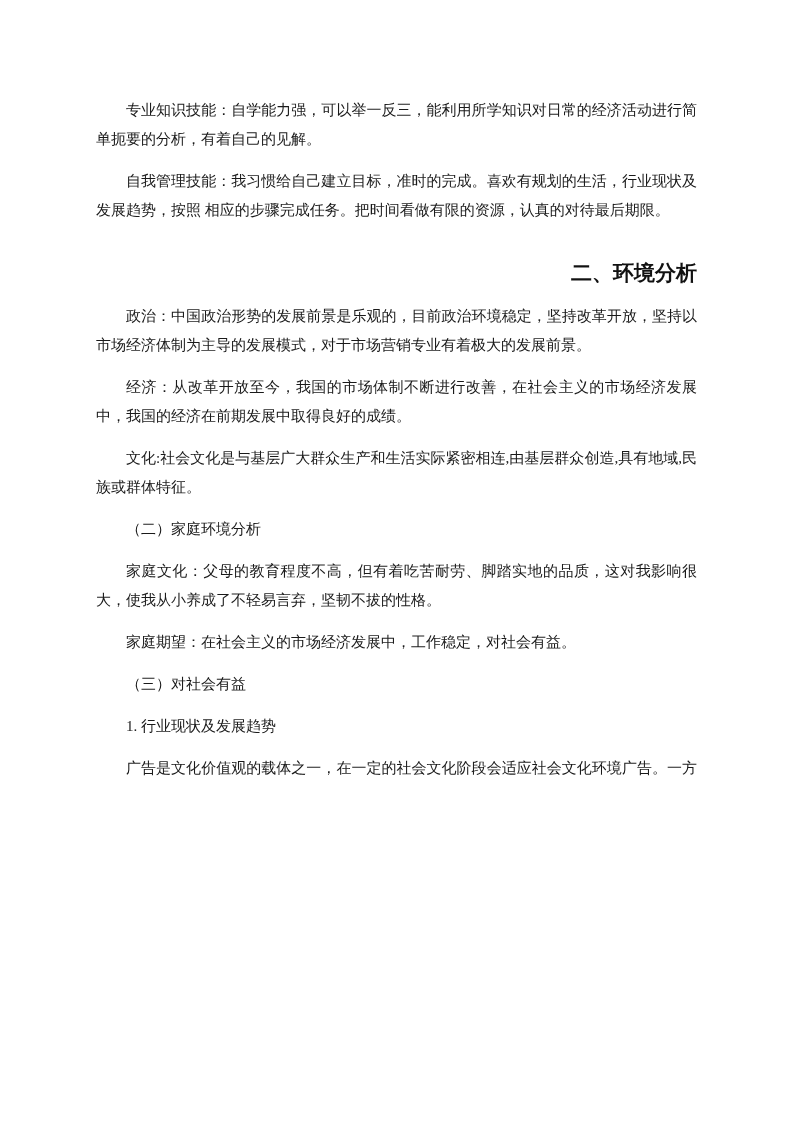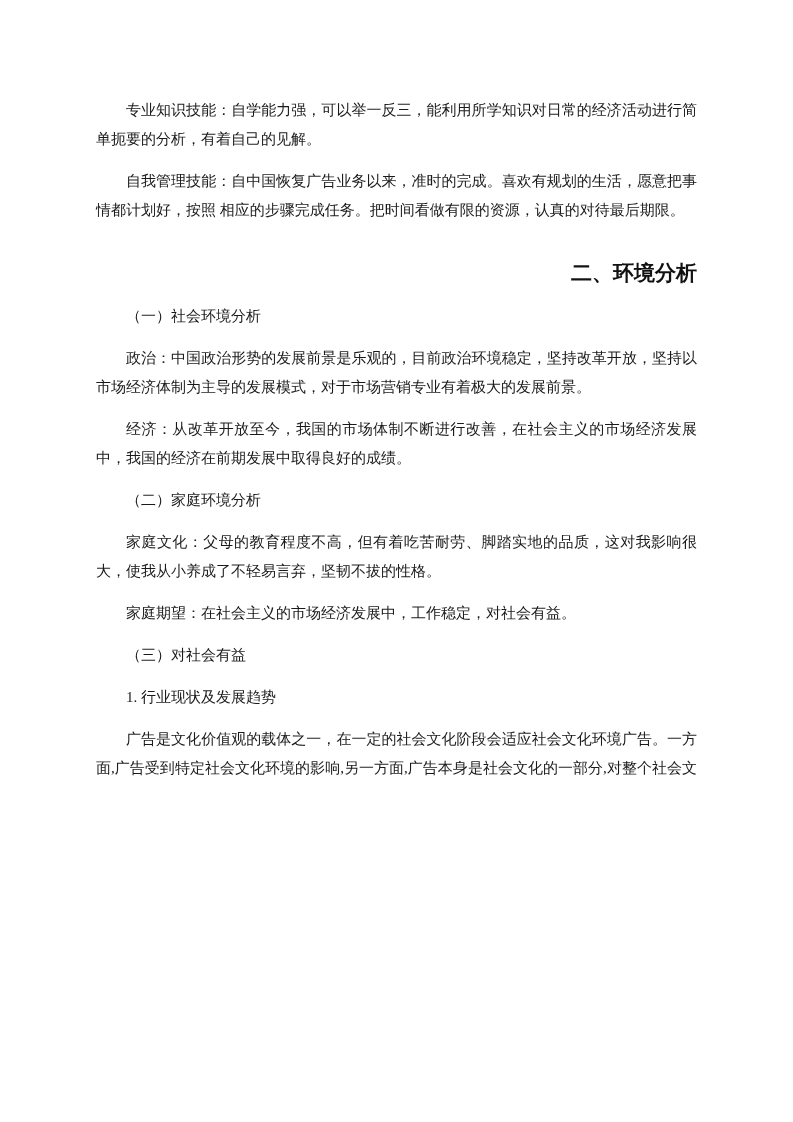--- a/index.html
+++ b/index.html
@@ -47,30 +47,30 @@
     text-align: right;
   }
 </style>
 </head>
 <body>
 
 <div class="page">
 
   <p class="body-para first">专业知识技能：自学能力强，可以举一反三，能利用所学知识对日常的经济活动进行简单扼要的分析，有着自己的见解。</p>
 
-  <p class="body-para">自我管理技能：自中国恢复广告业务以来，准时的完成。喜欢有规划的生活，愿意把事情都计划好，按照 相应的步骤完成任务。把时间看做有限的资源，认真的对待最后期限。</p>
+  <p class="body-para">自我管理技能：我习惯给自己建立目标，准时的完成。喜欢有规划的生活，行业现状及发展趋势，按照 相应的步骤完成任务。把时间看做有限的资源，认真的对待最后期限。</p>
 
   <h2 class="main-heading">二、环境分析</h2>
 
-  <p class="sub-title">（一）社会环境分析</p>
 
   <p class="body-para">政治：中国政治形势的发展前景是乐观的，目前政治环境稳定，坚持改革开放，坚持以市场经济体制为主导的发展模式，对于市场营销专业有着极大的发展前景。</p>
 
   <p class="body-para">经济：从改革开放至今，我国的市场体制不断进行改善，在社会主义的市场经济发展中，我国的经济在前期发展中取得良好的成绩。</p>
 
+  <p class="body-para">文化:社会文化是与基层广大群众生产和生活实际紧密相连,由基层群众创造,具有地域,民族或群体特征。</p>
 
   <p class="sub-title">（二）家庭环境分析</p>
 
 
   <p class="body-para">家庭文化：父母的教育程度不高，但有着吃苦耐劳、脚踏实地的品质，这对我影响很大，使我从小养成了不轻易言弃，坚韧不拔的性格。</p>
 
   <p class="body-para">家庭期望：在社会主义的市场经济发展中，工作稳定，对社会有益。</p>
 
   <p class="sub-title">（三）对社会有益</p>
 

